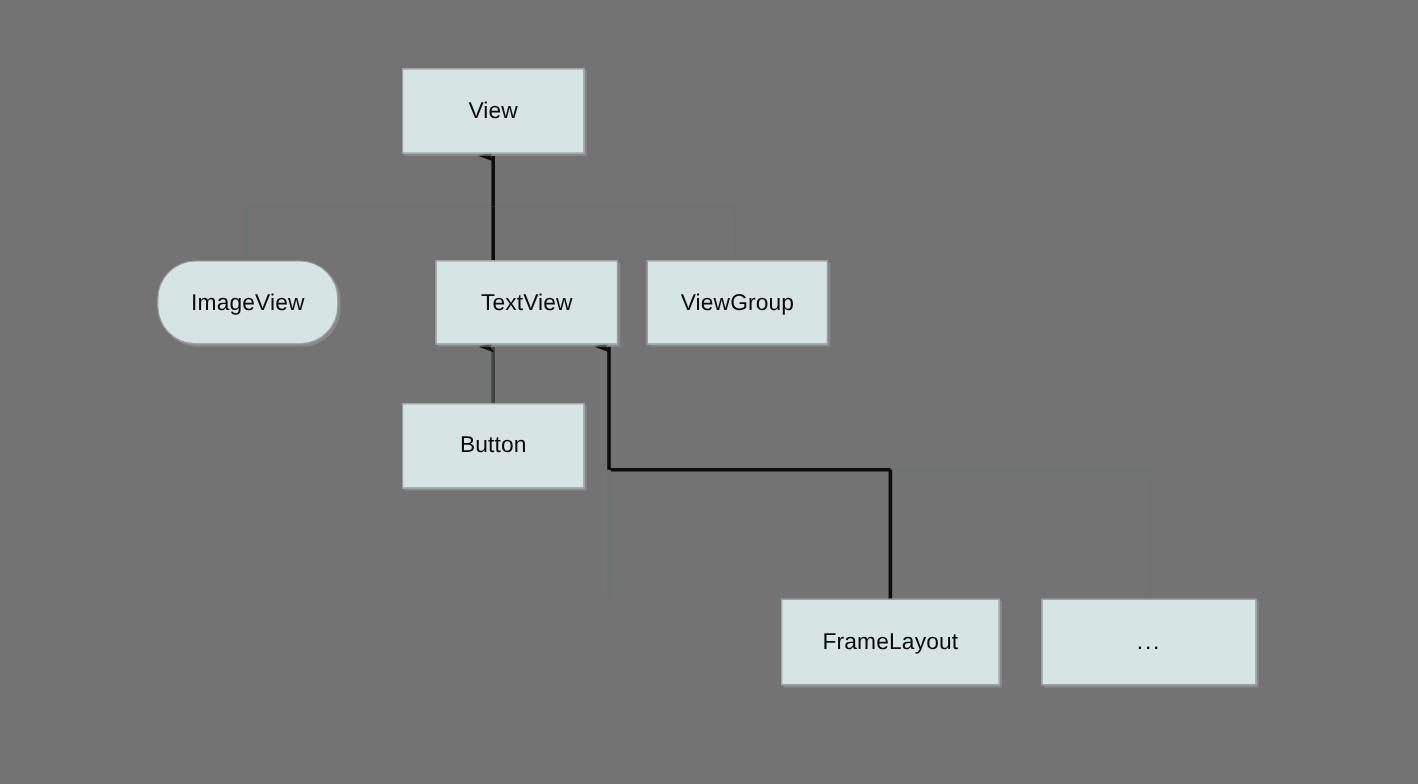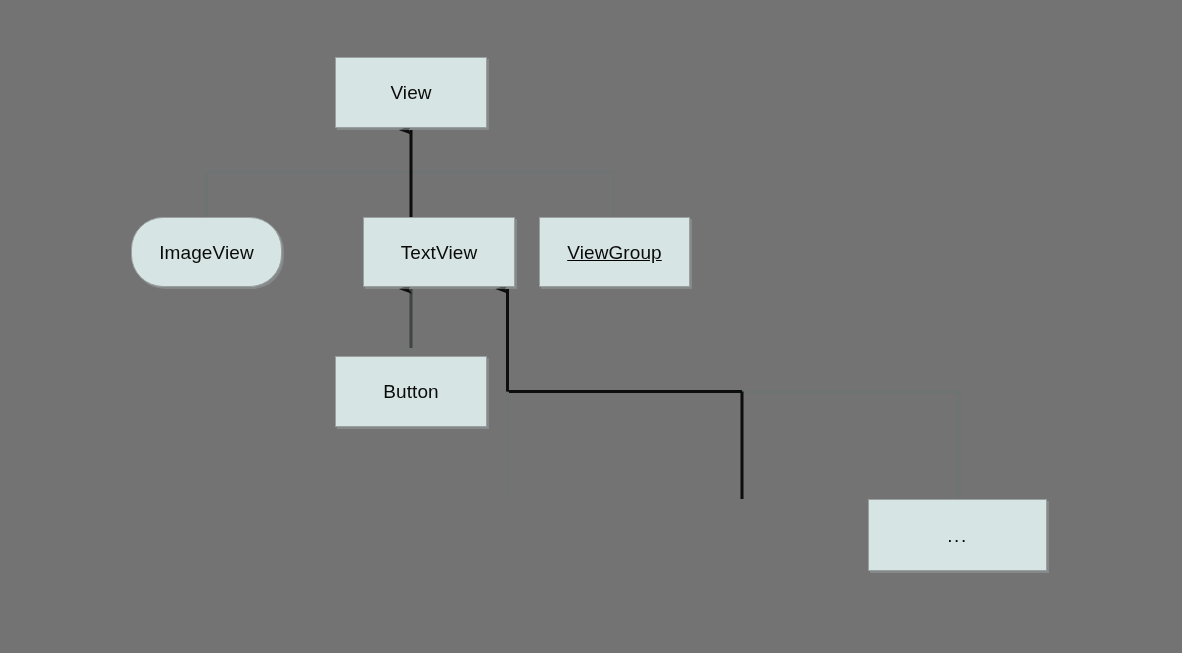--- a/index.html
+++ b/index.html
@@ -96,27 +96,30 @@
   </div>
 
   <div class="node" style="left:131px; top:217px; width:151px; height:70px;border-radius:32px;">
     <span class="node-label">ImageView</span>
   </div>
 
   <div class="node" style="left:335px; top:217px; width:152px; height:70px;margin-left:28px;">
     <span class="node-label">TextView</span>
   </div>
 
-  <div class="node" style="left:539px; top:217px; width:151px; height:70px;text-decoration:underline;">
+  <div class="node" style="left:539px; top:217px; width:151px; height:70px;">
     <span class="node-label">ViewGroup</span>
   </div>
 
-  <div class="node" style="left:335px; top:356px; width:152px; height:71px;align-items:center;">
+  <div class="node" style="left:335px; top:336px; width:152px; height:71px;align-items:center;">
     <span class="node-label">Button</span>
   </div>
 
 
+  <div class="node" style="left:651px; top:499px; width:182px; height:72px;">
+    <span class="node-label">FrameLayout</span>
+  </div>
 
   <div class="node node-ellipsis" style="left:868px; top:499px; width:179px; height:72px;">
     <span class="node-label">...</span>
   </div>
 
 </div>
 
 </body></html>

